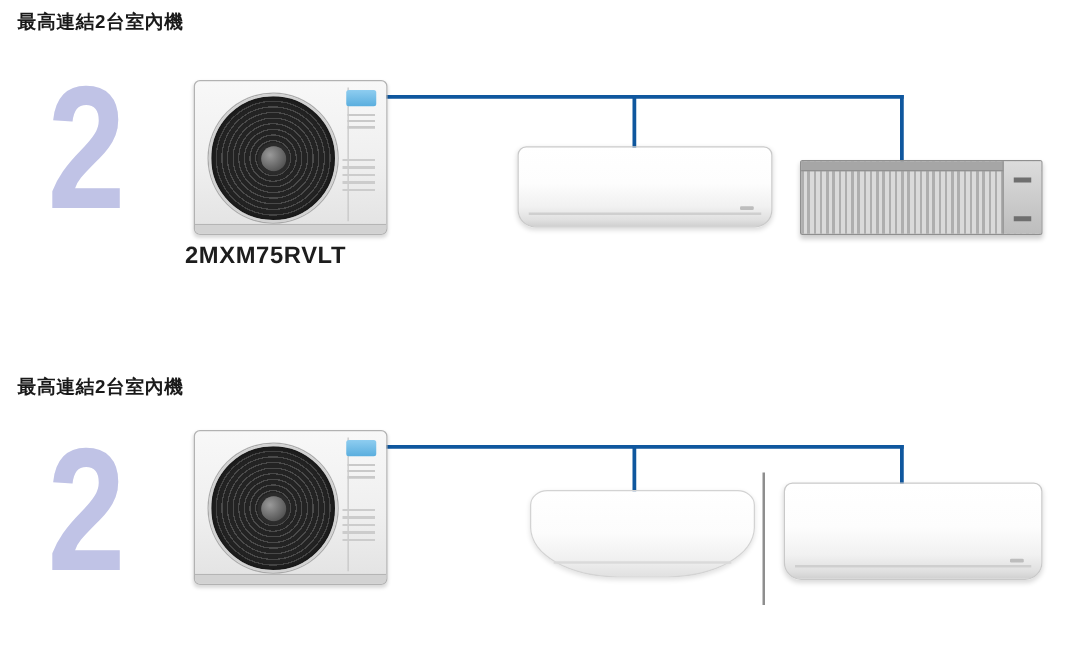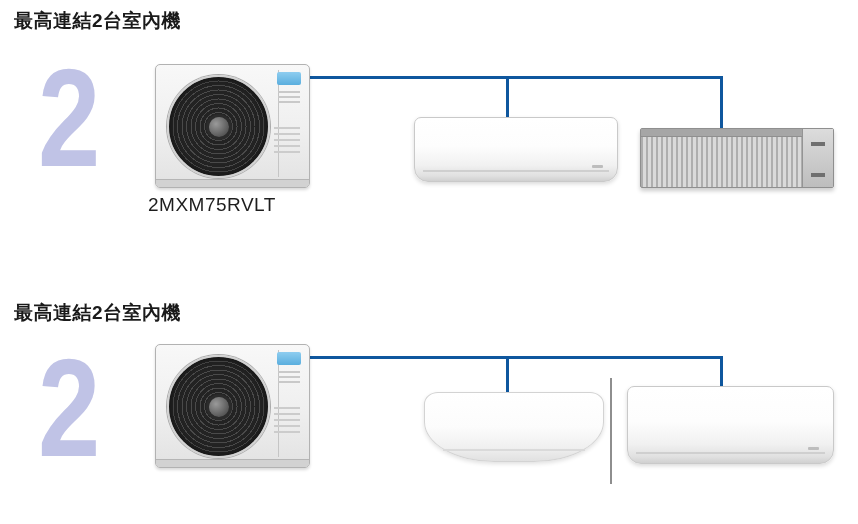--- a/index.html
+++ b/index.html
@@ -3,29 +3,29 @@
 <meta charset="utf-8">
 <style>
   html,body{margin:0;padding:0;background:#ffffff;}
   .canvas{
     position:relative;width:858px;height:524px;background:#ffffff;overflow:hidden;
     font-family:"Liberation Sans","DejaVu Sans",sans-serif;
   }
   .section{position:absolute;inset:0;}
 
   .sec-title{
-    position:absolute;left:14px;font-size:19px;font-weight:600;color:#1a1a1a;
+    position:absolute;left:14px;font-size:15px;font-weight:600;color:#1a1a1a;
     letter-spacing:0.5px;white-space:nowrap;
   }
   .big-num{
     position:absolute;left:38px;font-size:140px;line-height:1;font-weight:700;
     color:#c0c3e6;transform:scaleX(0.8);transform-origin:left top;
   }
   .model-label{
-    position:absolute;font-size:19px;color:#1d1d1d;letter-spacing:0.5px;white-space:nowrap;
+    position:absolute;font-size:19px;color:#1d1d1d;letter-spacing:0.5px;white-space:nowrap;font-weight:bold;
   }
 
   
   .pipe{position:absolute;background:#0f579e;z-index:1;}
 
   
   .outdoor{
     position:absolute;width:153px;height:122px;z-index:2;
     background:linear-gradient(180deg,#f8f8f8 0%,#efefef 55%,#e2e2e2 100%);
     border:1px solid #b2b2b2;border-radius:5px;

